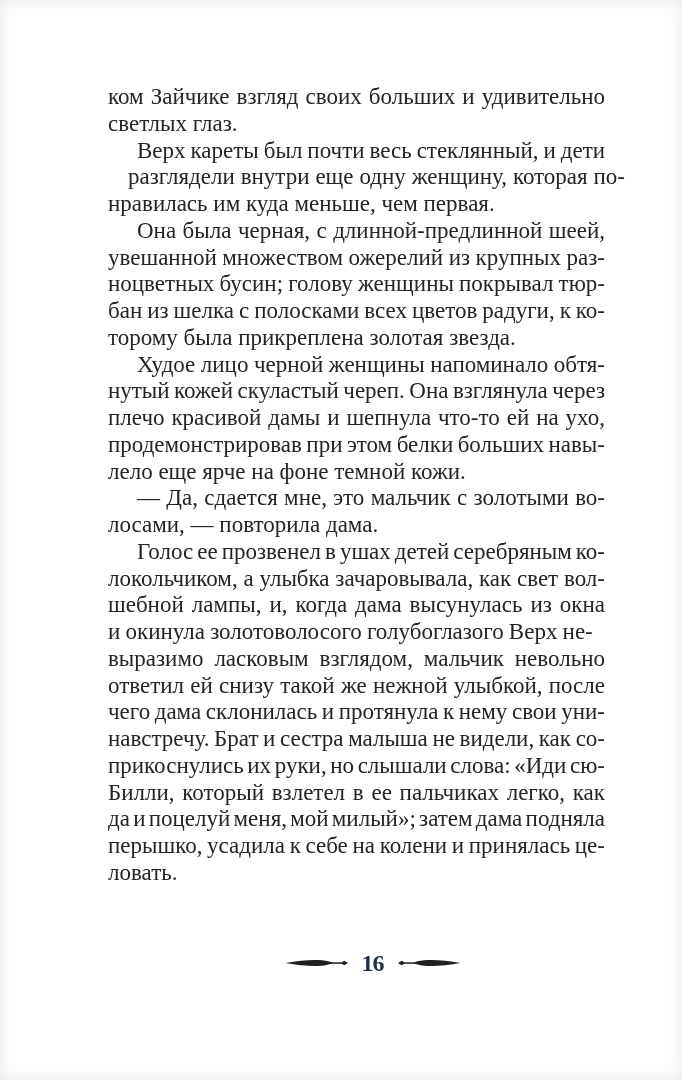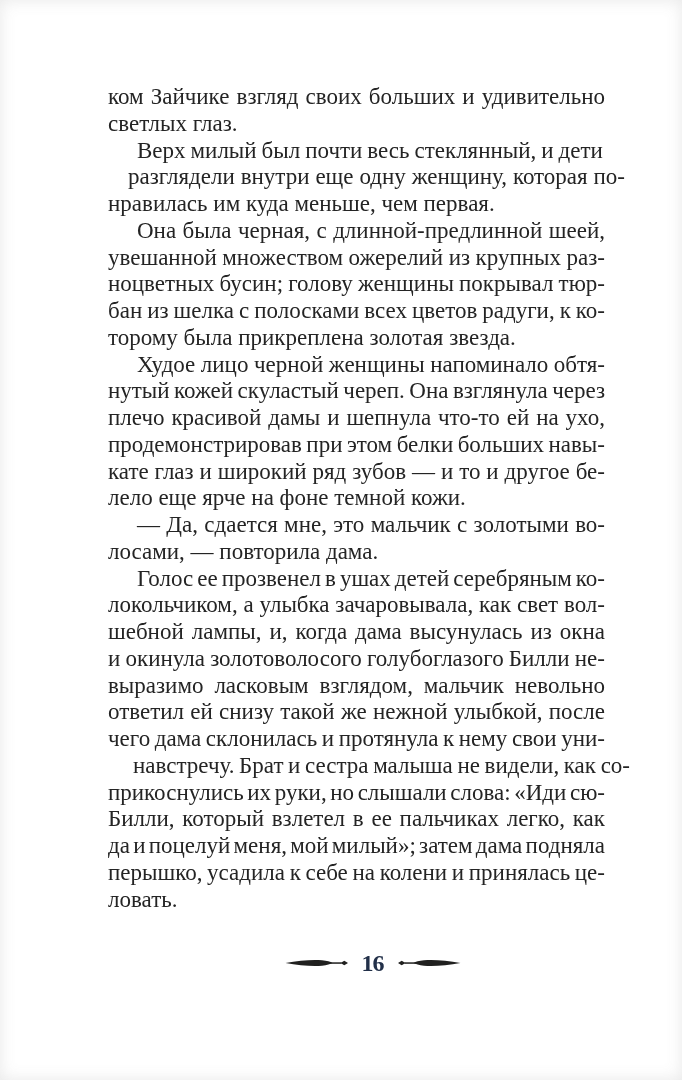--- a/index.html
+++ b/index.html
@@ -41,52 +41,51 @@
 
 <div style="position:absolute;inset:0;">
   <div class="scan-vignette"></div>
 
   <div class="text-block">
       <div class="para">
         <div class="line just"><span style="word-spacing: 1.33333px;">ком Зайчике взгляд своих больших и удивительно</span></div>
         <div class="line"><span>светлых глаз.</span></div>
       </div>
       <div class="para">
-        <div class="line indent just"><span style="word-spacing: -0.776786px;">Верх милый был почти весь стеклянный, и дети</span></div>
+        <div class="line indent just"><span style="word-spacing: -0.776786px;">Верх кареты был почти весь стеклянный, и дети</span></div>
         <div class="line just"><span style="word-spacing: 0.135417px; margin-left: 20px;">разглядели внутри еще одну женщину, которая по-</span></div>
         <div class="line"><span>нравилась им куда меньше, чем первая.</span></div>
       </div>
       <div class="para">
         <div class="line indent just"><span style="word-spacing: 0.7125px;">Она была черная, с длинной-предлинной шеей,</span></div>
         <div class="line just"><span style="word-spacing: -0.21875px;">увешанной множеством ожерелий из крупных раз-</span></div>
         <div class="line just"><span style="word-spacing: -0.5875px;">ноцветных бусин; голову женщины покрывал тюр-</span></div>
         <div class="line just"><span style="word-spacing: -0.765625px;">бан из шелка с полосками всех цветов радуги, к ко-</span></div>
         <div class="line"><span>торому была прикреплена золотая звезда.</span></div>
       </div>
       <div class="para">
         <div class="line indent just"><span style="word-spacing: -0.259375px;">Худое лицо черной женщины напоминало обтя-</span></div>
         <div class="line just"><span style="word-spacing: -1.28125px;">нутый кожей скуластый череп. Она взглянула через</span></div>
         <div class="line just"><span style="word-spacing: 1.18945px;">плечо красивой дамы и шепнула что-то ей на ухо,</span></div>
         <div class="line just"><span style="word-spacing: -1.29062px;">продемонстрировав при этом белки больших навы-</span></div>
-        <div class="line just"><span style="word-spacing: 0.169034px;">кате глаз и широкий ряд зубов — и то и другое бе-</span></div>
         <div class="line"><span>лело еще ярче на фоне темной кожи.</span></div>
       </div>
       <div class="para">
         <div class="line indent just"><span style="word-spacing: 0.578125px;">— Да, сдается мне, это мальчик с золотыми во-</span></div>
         <div class="line"><span>лосами, — повторила дама.</span></div>
       </div>
       <div class="para">
         <div class="line indent just"><span style="word-spacing: -1.73661px;">Голос ее прозвенел в ушах детей серебряным ко-</span></div>
         <div class="line just"><span style="word-spacing: 0.0286458px;">локольчиком, а улыбка зачаровывала, как свет вол-</span></div>
         <div class="line just"><span style="word-spacing: 2.21205px;">шебной лампы, и, когда дама высунулась из окна</span></div>
-        <div class="line just"><span style="word-spacing: -0.55625px;">и окинула золотоволосого голубоглазого Билли не-</span></div>
+        <div class="line just"><span style="word-spacing: -0.55625px;">и окинула золотоволосого голубоглазого Верх не-</span></div>
         <div class="line just"><span style="word-spacing: 5.16406px;">выразимо ласковым взглядом, мальчик невольно</span></div>
         <div class="line just"><span style="word-spacing: 0.520089px;">ответил ей снизу такой же нежной улыбкой, после</span></div>
         <div class="line just"><span style="word-spacing: -1.17383px;">чего дама склонилась и протянула к нему свои уни-</span></div>
-        <div class="line just"><span style="word-spacing: -1.125px; margin-left: 25px;">навстречу. Брат и сестра малыша не видели, как со-</span></div>
+        <div class="line just"><span style="word-spacing: -1.125px;">навстречу. Брат и сестра малыша не видели, как со-</span></div>
         <div class="line just"><span style="word-spacing: -2.14955px;">прикоснулись их руки, но слышали слова: «Иди сю-</span></div>
         <div class="line just"><span style="word-spacing: 1.98884px;">Билли, который взлетел в ее пальчиках легко, как</span></div>
         <div class="line just"><span style="word-spacing: -2.50586px;">да и поцелуй меня, мой милый»; затем дама подняла</span></div>
         <div class="line just"><span style="word-spacing: -1.08984px;">перышко, усадила к себе на колени и принялась це-</span></div>
         <div class="line"><span>ловать.</span></div>
       </div>
     </div>
 
   <div class="footer">
     <span class="flourish left">

